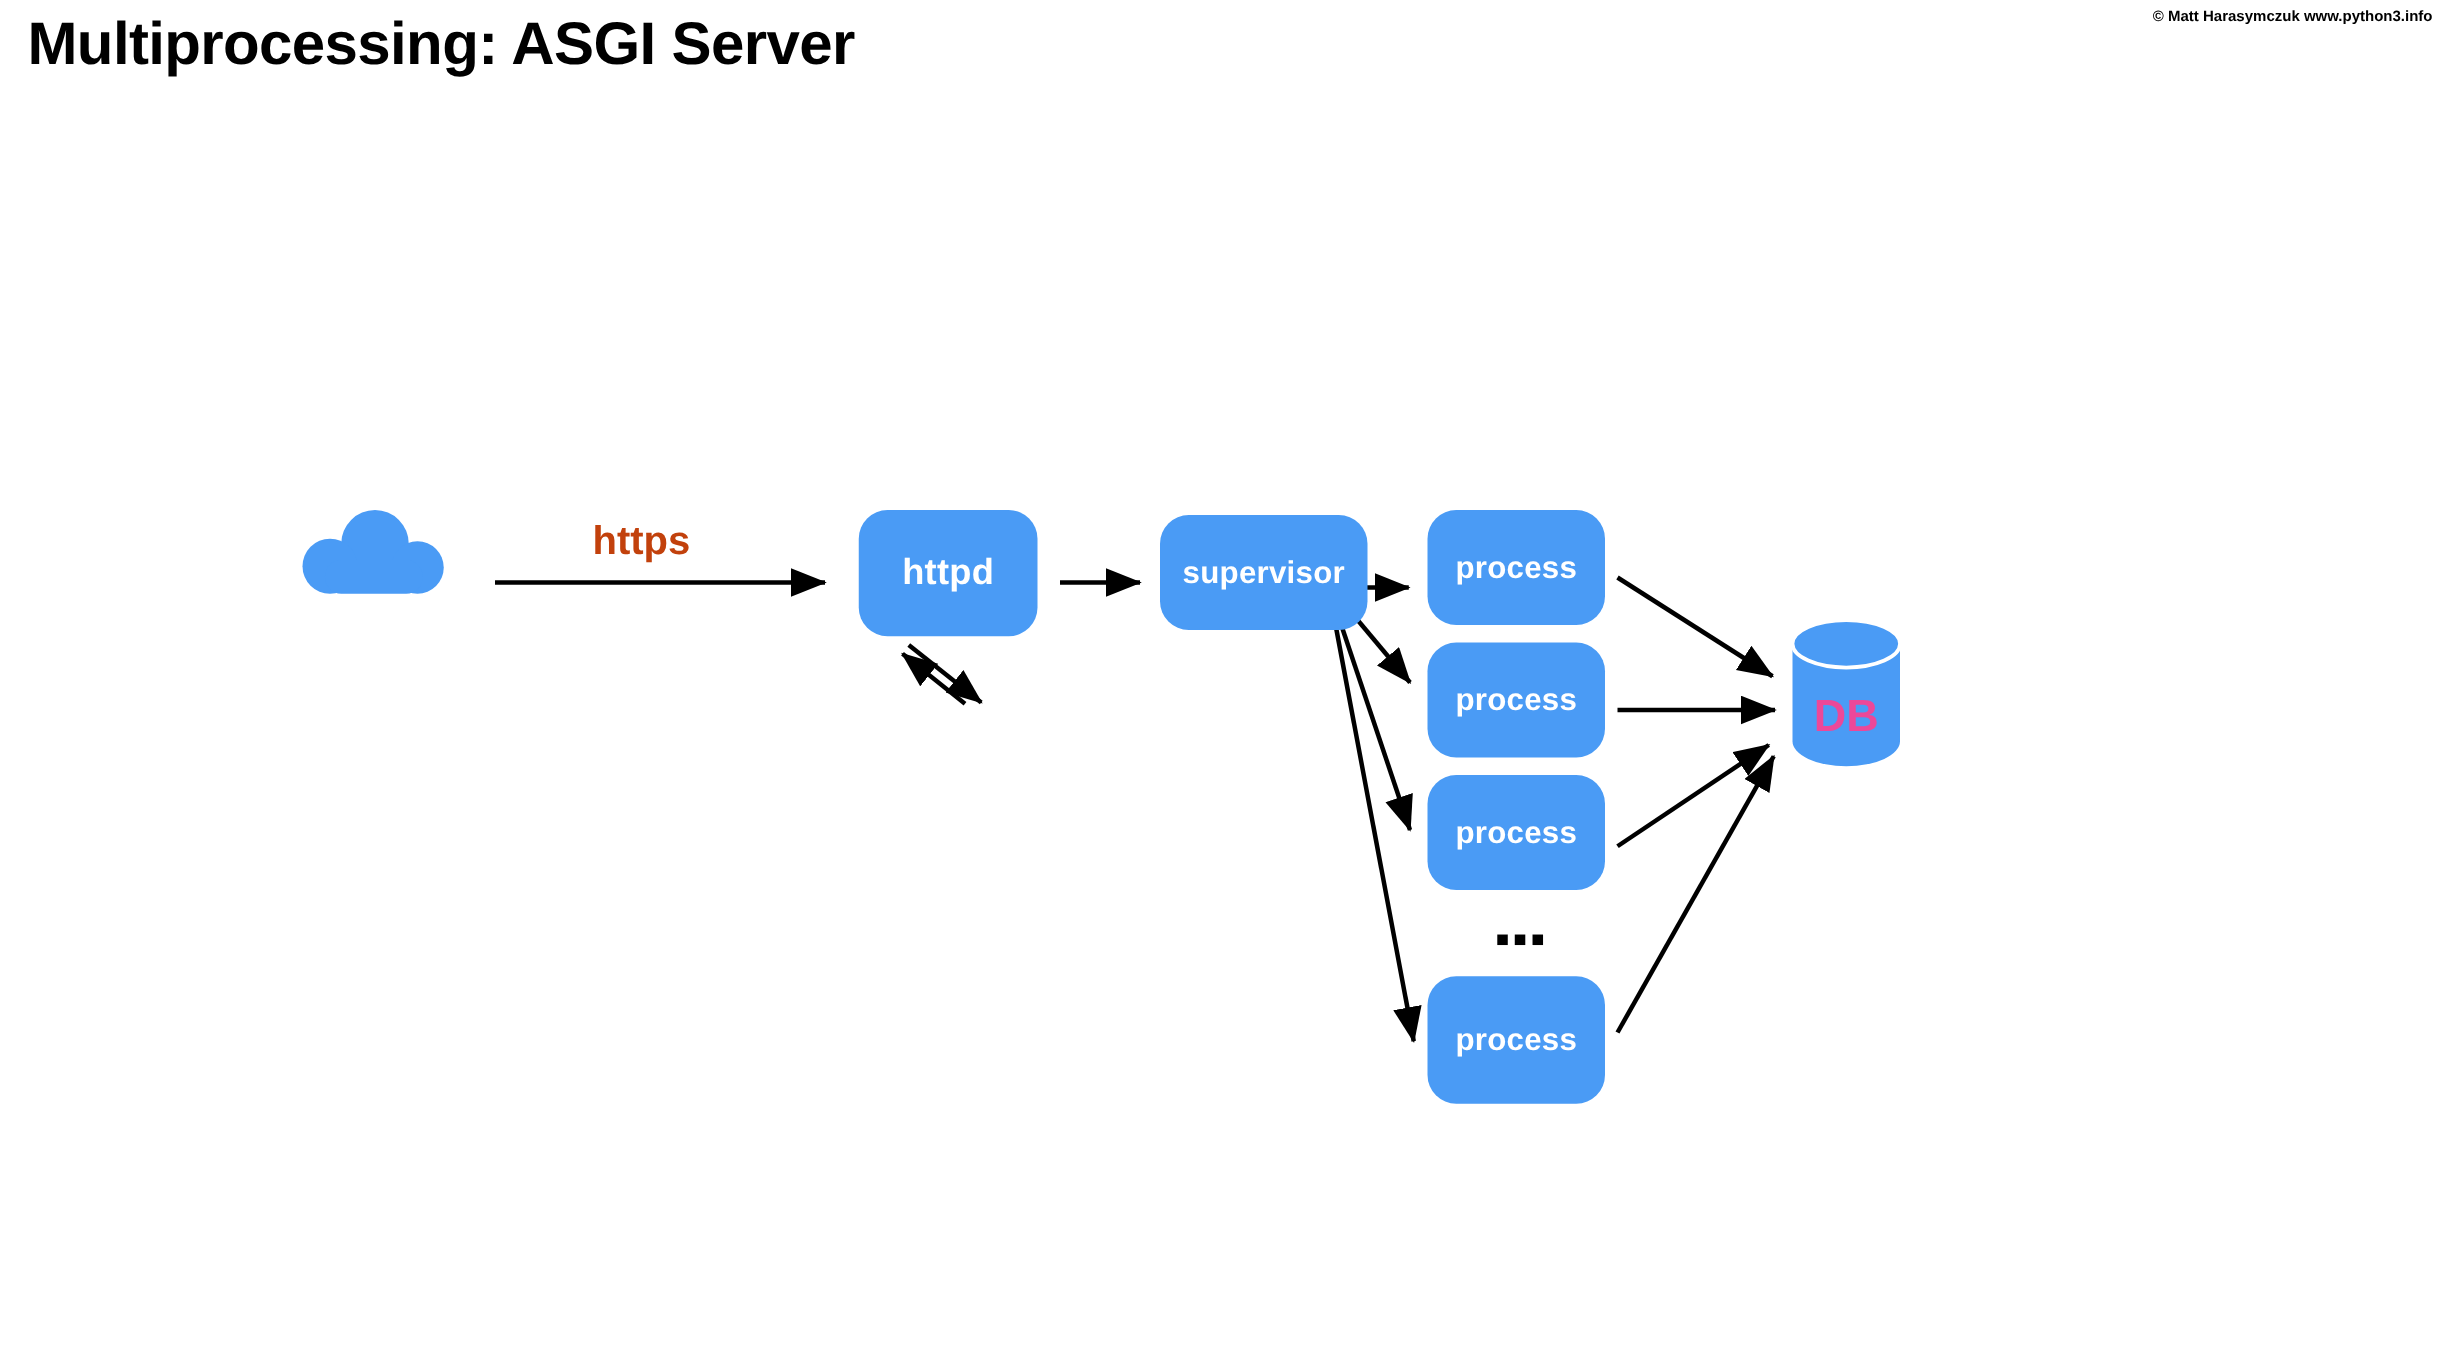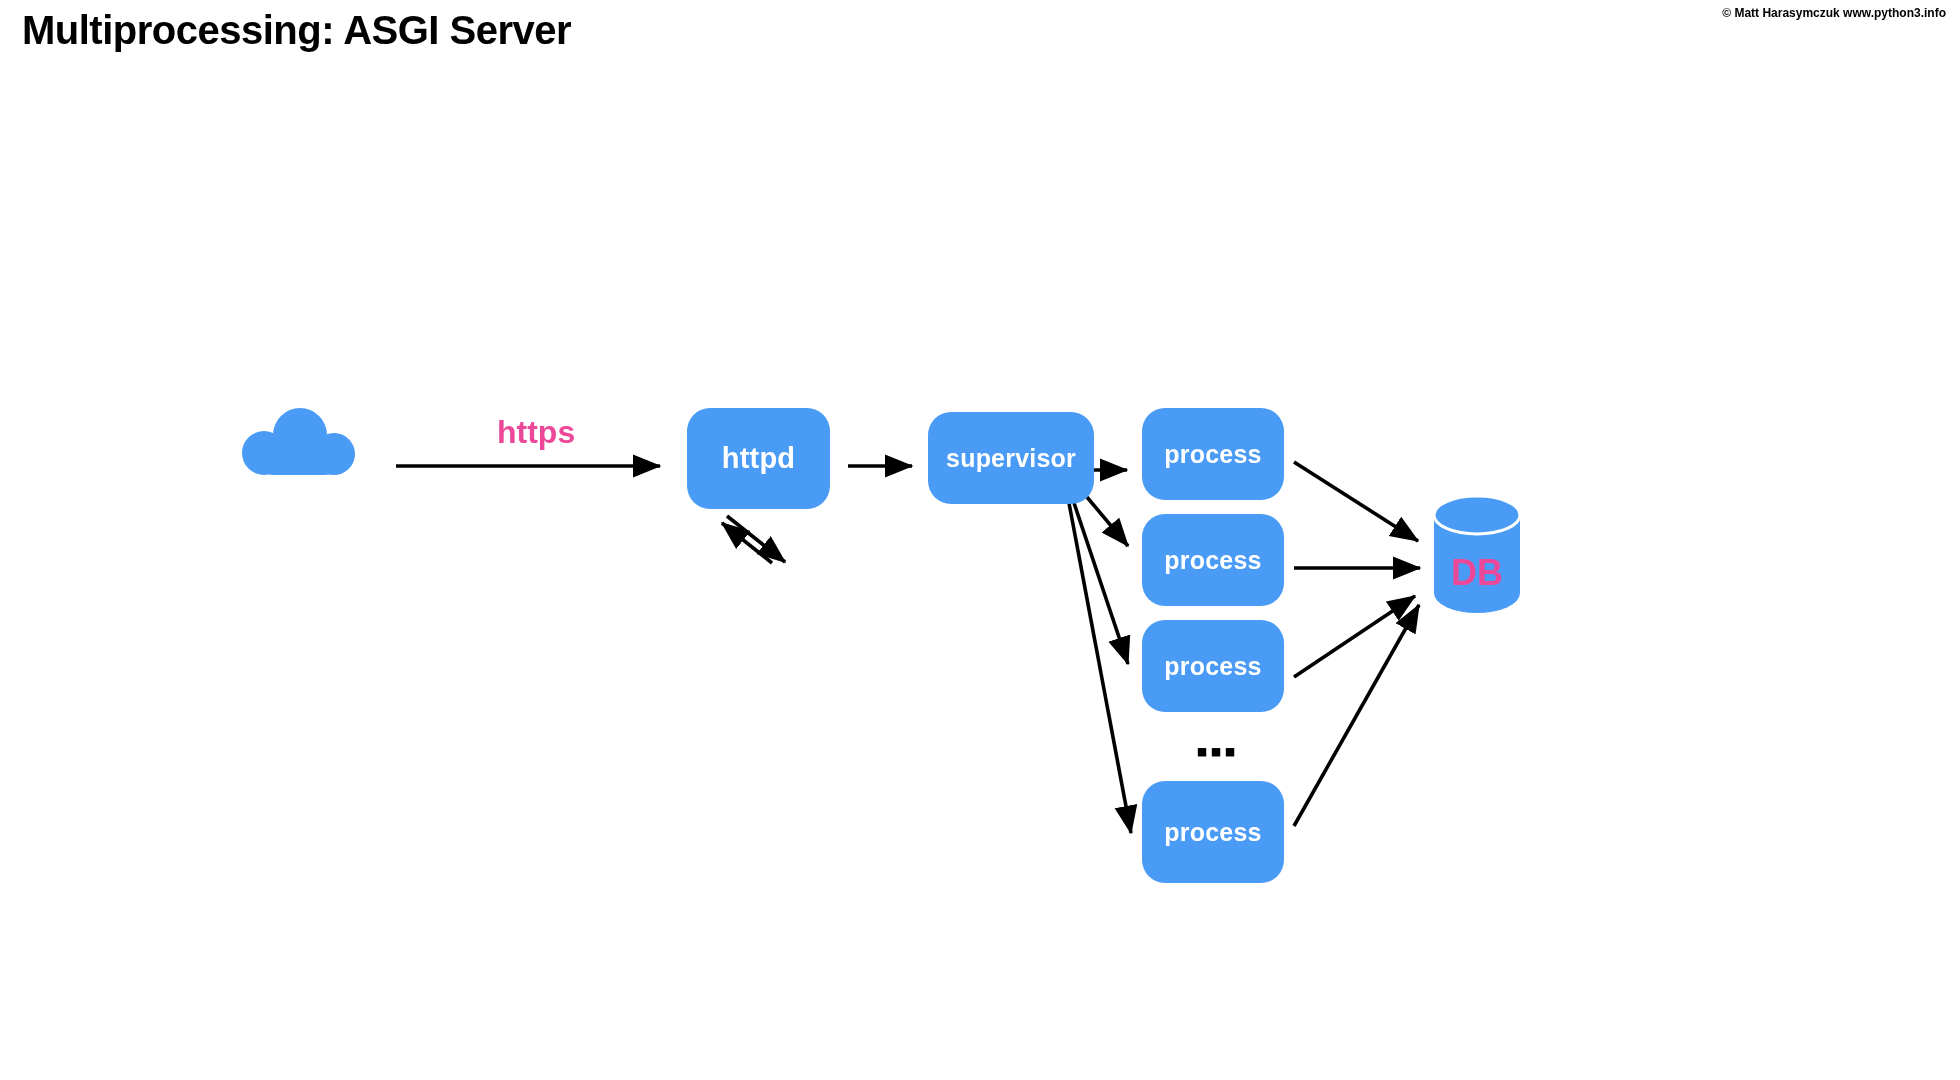--- a/index.html
+++ b/index.html
@@ -18,21 +18,21 @@
     height: 1080px;
     background: #ffffff;
     overflow: hidden;
   }
 
   
   #page-title {
     position: absolute;
     left: 22px;
     top: 8px;
-    font-size: 40px;
+    font-size: 48px;
     font-weight: bold;
     color: #000000;
     letter-spacing: -0.5px;
     white-space: nowrap;
   }
   #copyright {
     position: absolute;
     right: 14px;
     top: 6px;
     font-size: 12px;
@@ -95,23 +95,22 @@
     letter-spacing: 2px;
   }
 
   
   #https-label {
     position: absolute;
     left: 474px;
     top: 414px;
     font-size: 32px;
     font-weight: bold;
-    color: #ec4899;
+    color: #c2410c;
     white-space: nowrap;
-    margin-left: 23px;
   }
 
   
   #node-cloud {
     position: absolute;
     left: 238px;
     top: 408px;
     width: 120px;
     height: 70px;
   }

